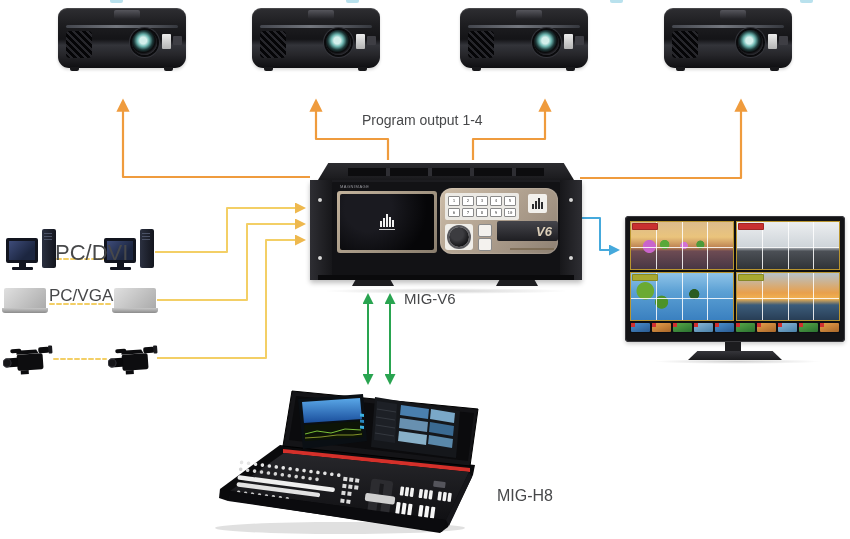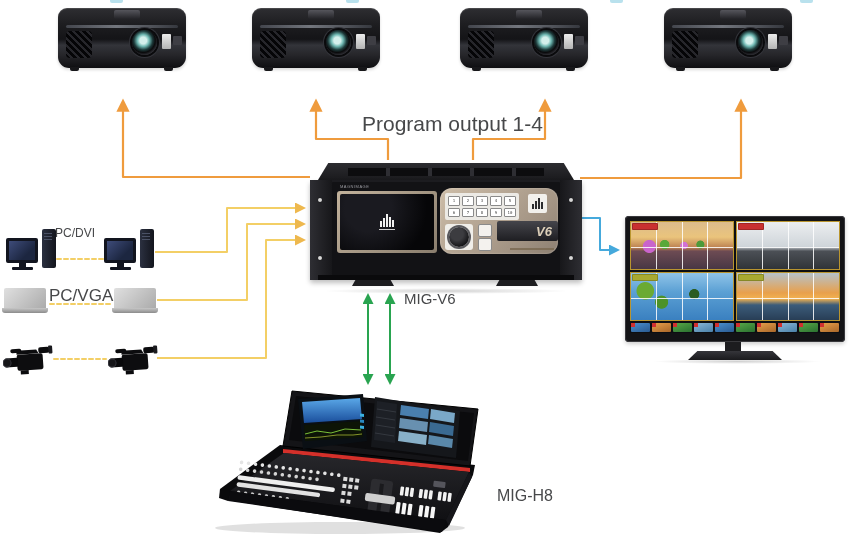--- a/index.html
+++ b/index.html
@@ -214,21 +214,21 @@
     <div class="bump"></div>
     <div class="lip"></div>
     <div class="grille"></div>
     <div class="lens"></div>
     <div class="ctrl"></div>
     <div class="badge"></div>
     <div class="foot" style="left:12px;"></div>
     <div class="foot" style="left:106px;"></div>
   </div>
 
-  <div class="label" style="left:362px;top:112px;font-size:21px;z-index:2;text-align:center;">Program output 1-4</div>
+  <div class="label" style="left:362px;top:112px;font-size:14px;z-index:2;text-align:center;">Program output 1-4</div>
 
   <div class="v6lid" style="z-index:2;">
     <div class="vents"></div>
   </div>
   <div class="v6body" style="z-index:2;">
     <div class="v6ear" style="left:0;"></div>
     <div class="v6ear right"></div>
     <div class="screw" style="left:8px;top:18px;"></div>
     <div class="screw" style="left:8px;top:76px;"></div>
     <div class="screw" style="left:259px;top:18px;"></div>
@@ -290,21 +290,21 @@
     <div class="stand"></div>
     <div class="pbase"></div>
     <div class="tower"></div>
   </div>
   <div class="pc" style="left:104px;top:226px;z-index:2;">
     <div class="mon"></div>
     <div class="stand"></div>
     <div class="pbase"></div>
     <div class="tower"></div>
   </div>
-  <div class="label" style="left:55px;top:226px;font-size:12px;z-index:3;">PC/DVI</div>
+  <div class="label" style="left:55px;top:240px;font-size:22px;z-index:3;">PC/DVI</div>
 
   <div class="lap" style="left:2px;top:288px;z-index:2;">
     <div class="lid"></div>
     <div class="lbase"></div>
   </div>
   <div class="lap" style="left:112px;top:288px;z-index:2;">
     <div class="lid"></div>
     <div class="lbase"></div>
   </div>
   <div class="label" style="left:49px;top:286px;font-size:17px;z-index:3;">PC/VGA</div>

